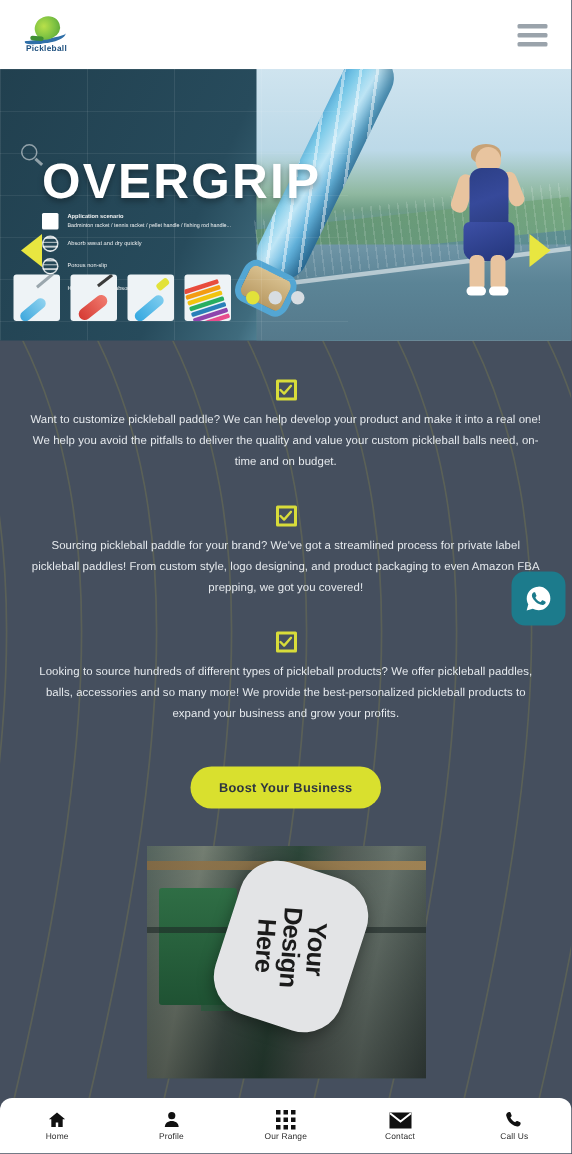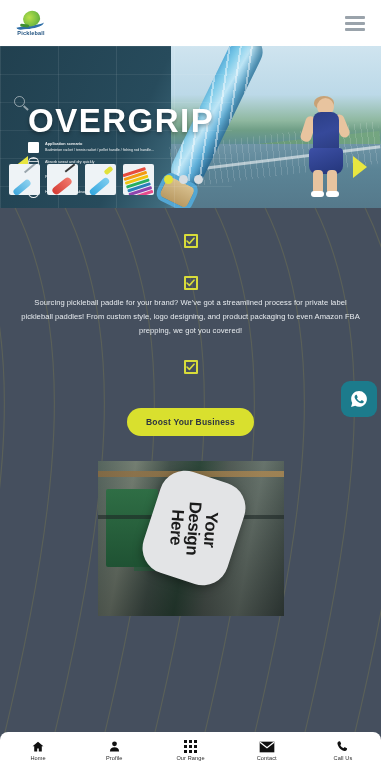--- a/index.html
+++ b/index.html
@@ -34,21 +34,21 @@
     position:absolute; left:0; top:9px; width:28px; height:9px;
     border-bottom:3px solid #2f6fa8; border-radius:0 0 60% 30%;
     transform:rotate(-6deg);
   }
   .logo-text { font-size:5.5px; font-weight:bold; color:#1b4e7d; letter-spacing:.2px; }
   .hamburger { width:20px; display:flex; flex-direction:column; gap:3px; cursor:pointer; }
   .hamburger span { display:block; height:3px; border-radius:1px; background:#9aa3ab; }
 
   
   .hero {
-    position:relative; height:162px; overflow:hidden;
+    position:relative; height:181px; overflow:hidden;
     background:linear-gradient(115deg,#21404f 0%,#274b5c 38%,#3f6b7d 52%,#86c3da 66%,#b9d7e6 78%,#9fc7d8 100%);
     z-index:10;
   }
   .hero-sky{
     position:absolute; right:0; top:0; width:210px; height:100%;
     background:
       linear-gradient(180deg,#cfe4ef 0%,#bcd9e8 30%,#8fb8a0 46%,#6f9e86 52%,#5f8f92 60%,#4a7f86 100%);
   }
   .hero-court{
     position:absolute; right:0; bottom:0; width:210px; height:64px;
@@ -405,37 +405,39 @@
       </g>
     </svg>
   </div>
 
   <div class="section" style="padding-top:26px;">
     <div class="check">
       <svg width="9" height="8" viewBox="0 0 9 8">
           <path d="M1 4 L3.4 6.4 L8 1.2" stroke="#d8dc3a" stroke-width="1.6" fill="none" stroke-linecap="round" stroke-linejoin="round"></path>
         </svg>
     </div>
+    <div class="sec-body">Want to customize pickleball paddle? We can help develop your product and make it into a real one! We help you avoid the pitfalls to deliver the quality and value your custom pickleball balls need, on-time and on budget.</div>
   </div>
 
   <div class="section" style="padding-top:22px;">
     <div class="check">
       <svg width="9" height="8" viewBox="0 0 9 8">
           <path d="M1 4 L3.4 6.4 L8 1.2" stroke="#d8dc3a" stroke-width="1.6" fill="none" stroke-linecap="round" stroke-linejoin="round"></path>
         </svg>
     </div>
     <div class="sec-body">Sourcing pickleball paddle for your brand? We've got a streamlined process for private label pickleball paddles! From custom style, logo designing, and product packaging to even Amazon FBA prepping, we got you covered!</div>
   </div>
 
   <div class="section" style="padding-top:22px;">
     <div class="check">
       <svg width="9" height="8" viewBox="0 0 9 8">
           <path d="M1 4 L3.4 6.4 L8 1.2" stroke="#d8dc3a" stroke-width="1.6" fill="none" stroke-linecap="round" stroke-linejoin="round"></path>
         </svg>
     </div>
+    <div class="sec-body">Looking to source hundreds of different types of pickleball products? We offer pickleball paddles, balls, accessories and so many more! We provide the best-personalized pickleball products to expand your business and grow your profits.</div>
   </div>
 
   <div class="cta-wrap" style="padding-top:28px;">
     <button class="cta">Boost Your Business</button>
   </div>
 
   <div class="card" style="margin-top:25px;">
     <div class="card-photo"></div>
     <div class="card-beam"></div>
     <div class="card-paddle">

